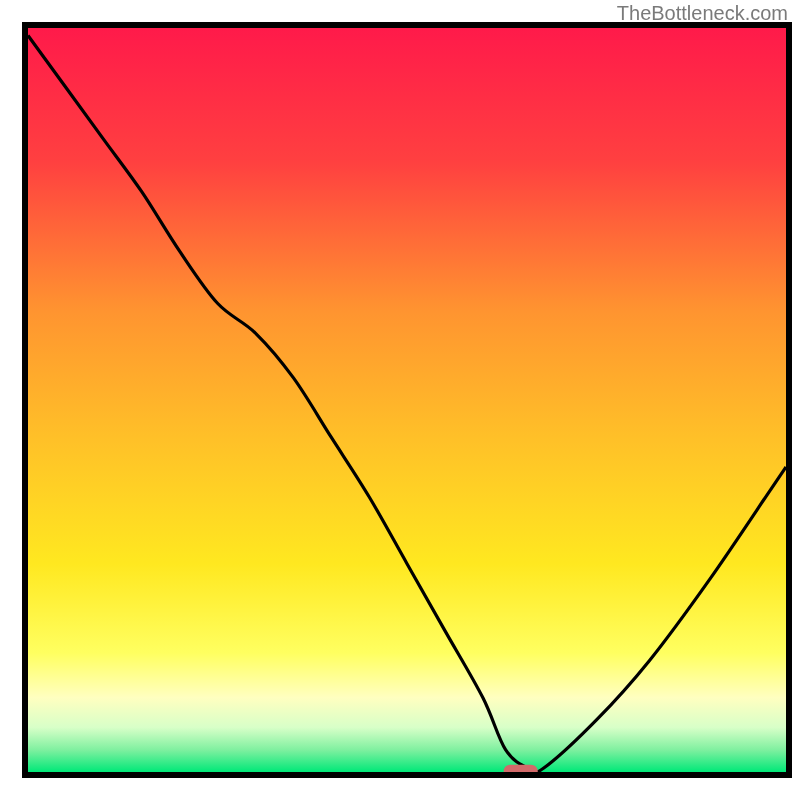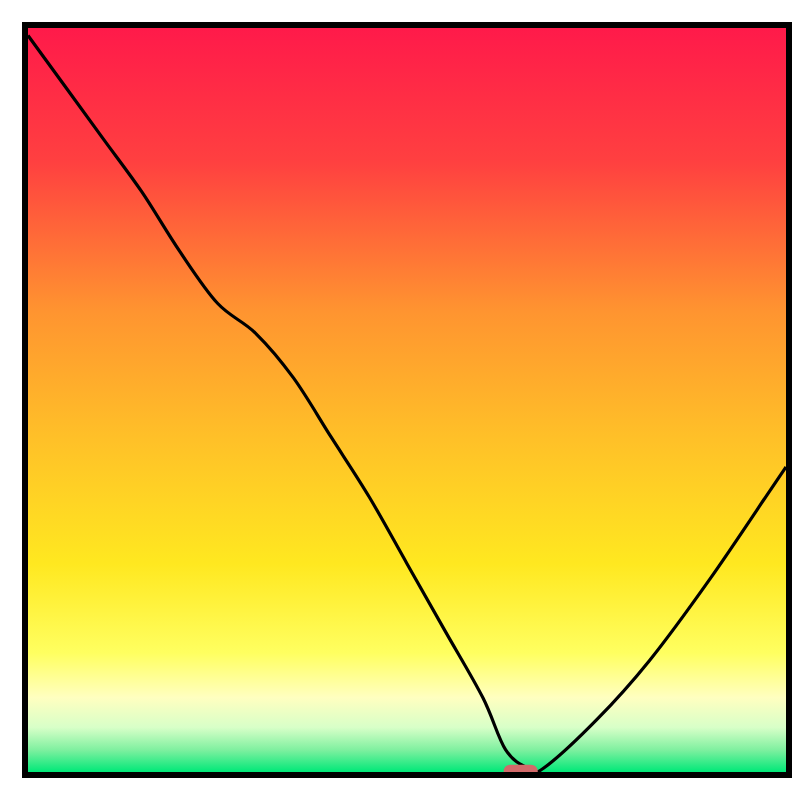--- a/index.html
+++ b/index.html
@@ -23,20 +23,21 @@
     z-index: 10;
   }
   svg {
     display: block;
   }
 </style>
 </head>
 <body>
 
 <div class="container">
+  <div class="watermark">TheBottleneck.com</div>
   <svg id="chart-svg" width="800" height="800" viewBox="0 0 800 800">
     <defs>
       <linearGradient id="bg-grad" x1="0" y1="0" x2="0" y2="1">
           <stop offset="0%" stop-color="#ff1a4a"></stop>
           <stop offset="18%" stop-color="#ff4040"></stop>
           <stop offset="38%" stop-color="#ff9430"></stop>
           <stop offset="55.00000000000001%" stop-color="#ffc028"></stop>
           <stop offset="72%" stop-color="#ffe820"></stop>
           <stop offset="84%" stop-color="#ffff60"></stop>
           <stop offset="90%" stop-color="#ffffc0"></stop>

